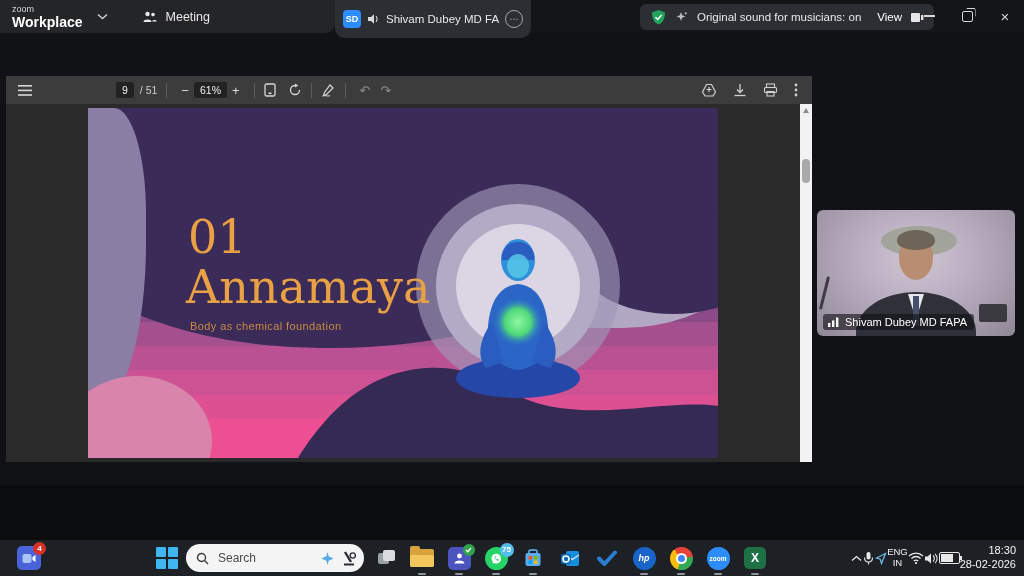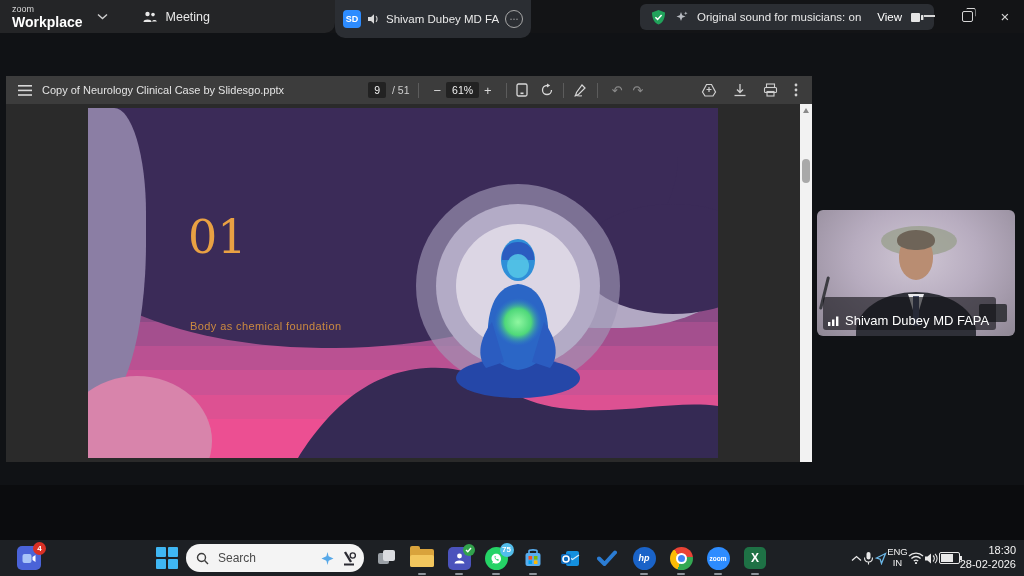--- a/index.html
+++ b/index.html
@@ -79,21 +79,21 @@
   .p-head{position:absolute;left:82px;top:26px;width:34px;height:44px;border-radius:46% 46% 50% 50%;background:#b98d72;}
   .p-hair{position:absolute;left:80px;top:20px;width:38px;height:20px;border-radius:50% 50% 45% 45%;background:#6e6458;}
   .p-body{position:absolute;left:39px;top:82px;width:120px;height:46px;background:#2f3038;
     border-radius:55% 55% 0 0 / 95% 95% 0 0;}
   .p-shirt{position:absolute;left:91px;top:84px;width:16px;height:26px;background:#e9e9ec;
     clip-path:polygon(0 0,100% 0,50% 100%);}
   .p-tie{position:absolute;left:96px;top:86px;width:6px;height:30px;background:#49506b;}
   .p-obj{position:absolute;right:8px;bottom:14px;width:28px;height:18px;background:#3a3a40;border-radius:2px;}
   .p-mic{position:absolute;left:6px;bottom:26px;width:3px;height:34px;background:#3c3c42;transform:rotate(14deg);border-radius:2px;}
   #tile-name{position:absolute;left:6px;bottom:6px;background:rgba(18,18,22,.62);border-radius:3px;
-    padding:16px 7px 2px 5px;display:flex;align-items:center;gap:5px;color:#fff;font-size:13px;}
+    padding:2px 7px 2px 5px;display:flex;align-items:center;gap:5px;color:#fff;font-size:11px;}
 
   
   #ctrlbar{left:0;top:485px;width:1024px;height:55px;background:#0b0c0e;}
 
   
   #taskbar{left:0;top:540px;width:1024px;height:36px;background:#1d2024;}
   .tb-icon{position:absolute;top:5px;width:26px;height:26px;display:flex;align-items:center;justify-content:center;}
   .run-bar{position:absolute;bottom:-4px;left:50%;transform:translateX(-50%);width:8px;height:2.5px;
     background:#8d939a;border-radius:2px;}
   #search-pill{left:186px;top:4px;width:178px;height:28px;background:#f4f4f4;border-radius:14px;
@@ -188,21 +188,20 @@
         <span>×</span>
       </div>
   </div>
 
   <div class="abs" id="doc-toolbar">
     <svg width="14" height="11" viewBox="0 0 14 11" style="margin-left:12px">
       <rect y="0" width="14" height="1.6" fill="#d8d8d8"></rect>
         <rect y="4.6" width="14" height="1.6" fill="#d8d8d8"></rect>
         <rect y="9.2" width="14" height="1.6" fill="#d8d8d8"></rect>
     </svg>
-    <span class="fname">Copy of Neurology Clinical Case by Slidesgo.pptx</span>
     <span class="pill-box" style="margin-left:84px">9</span>
     <span style="font-size:10.5px;color:#cfcfcf;margin-left:6px">/ 51</span>
     <span class="tb-sep"></span>
     <span class="tb-glyph">−</span>
     <span class="pill-box">61%</span>
     <span class="tb-glyph">+</span>
     <span class="tb-sep"></span>
     <svg width="12" height="14" viewBox="0 0 12 14">
       <rect x="1" y="1" width="10" height="12" rx="1.5" fill="none" stroke="#d8d8d8" stroke-width="1.3"></rect>
       <rect x="4.5" y="9.5" width="3" height="1.6" fill="#d8d8d8"></rect>
@@ -268,20 +267,21 @@
         <ellipse cx="72" cy="152" rx="62" ry="20" fill="#2547a8"></ellipse>
         <path d="M72 58 C52 60 44 78 42 100 C40 122 46 140 72 144 C98 140 104 122 102 100 C100 78 92 60 72 58 Z" fill="#2b66c6"></path>
         <path d="M46 96 C34 112 30 130 40 142 L58 136 Z" fill="#2b5cc0"></path>
         <path d="M98 96 C110 112 114 130 104 142 L86 136 Z" fill="#2b5cc0"></path>
         <circle cx="72" cy="96" r="24" fill="url(#glow)"></circle>
         <ellipse cx="72" cy="34" rx="17" ry="21" fill="#2f8fd8"></ellipse>
         <path d="M72 16 C60 16 55 26 56 34 L88 34 C89 26 84 16 72 16 Z" fill="#2b5cc0"></path>
         <ellipse cx="72" cy="40" rx="11" ry="12" fill="#56c8e8" opacity="0.85"></ellipse>
       </svg>
       <div class="s-num">01</div>
+      <div class="s-title">Annamaya</div>
       <div class="s-sub">Body as chemical foundation</div>
     </div>
     <div id="doc-scroll">
       <div class="up"></div>
       <div class="thumb"></div>
     </div>
   </div>
 
   <div class="abs" id="video-tile">
     <div class="p-hairblob"></div>

